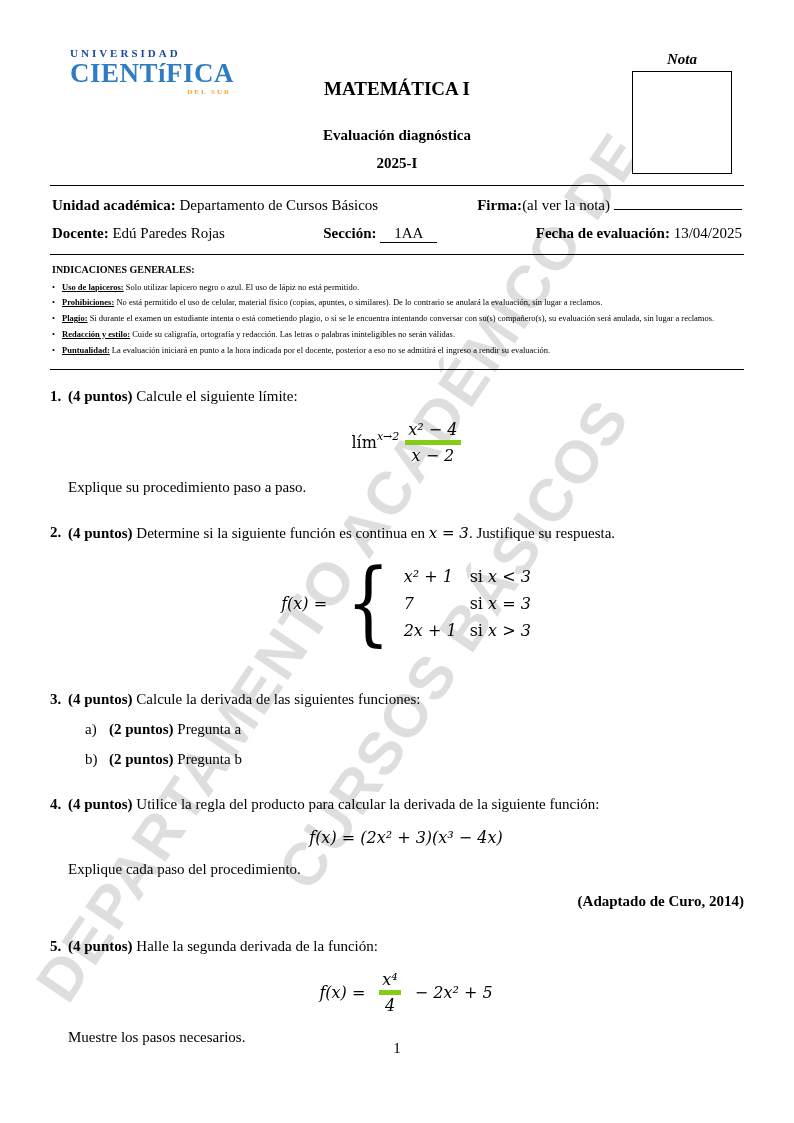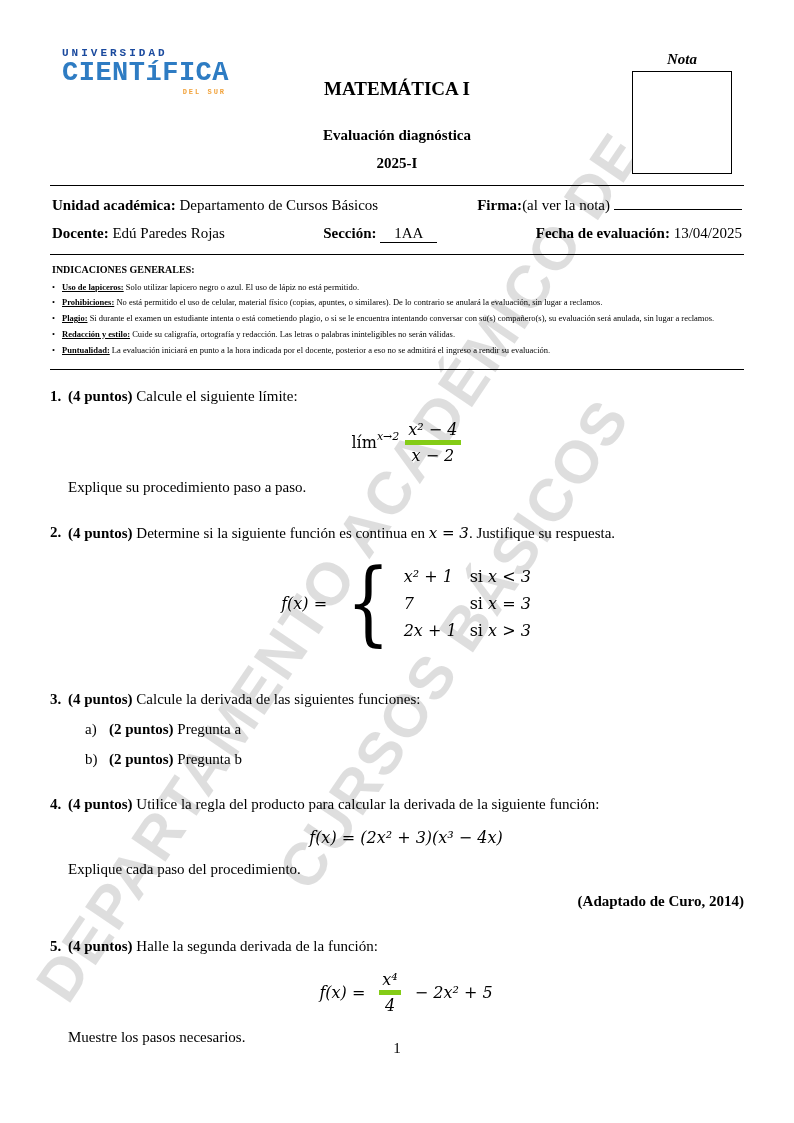--- a/index.html
+++ b/index.html
@@ -17,21 +17,21 @@
     transform:translate(-50%,-50%) rotate(-56deg);
     text-align:center; white-space:nowrap;
     font-family:"Liberation Sans","DejaVu Sans",sans-serif;
     font-weight:bold; font-size:60px; letter-spacing:2px;
     color:rgba(0,0,0,0.13); line-height:2.3;
     pointer-events:none;
   }
 
   
   .top-section { position:relative; height:140px; }
-  .logo { position:absolute; left:12px; top:2px; font-family:Liberation Mono, monospace; }
+  .logo { position:absolute; left:20px; top:2px; font-family:Liberation Serif, serif; }
   .logo-line1 { font-weight:bold; color:#1b4a9e; font-size:11px; letter-spacing:3px; }
   .logo-line2 { font-weight:bold; color:#2e7cc3; font-size:27px; letter-spacing:0.5px; line-height:1.05; }
   .logo-line3 { font-weight:bold; color:#f2a33c; font-size:7px; letter-spacing:2px; text-align:right; margin-top:1px; padding-right:3px; }
   .titleblock { position:absolute; left:0; right:0; top:33px; text-align:center; font-weight:bold; }
   .title-line1 { font-size:19px; margin-bottom:27px; }
   .title-line2 { font-size:15px; margin-bottom:11px; }
   .title-line3 { font-size:15px; }
   .nota { position:absolute; right:12px; top:6px; width:100px;font-style:italic; }
   .nota-label { font-weight:bold; text-align:center; font-size:15px; }
   .nota-box { width:100px; height:103px; border:1px solid #000; margin-top:3px; background:#fff; }

